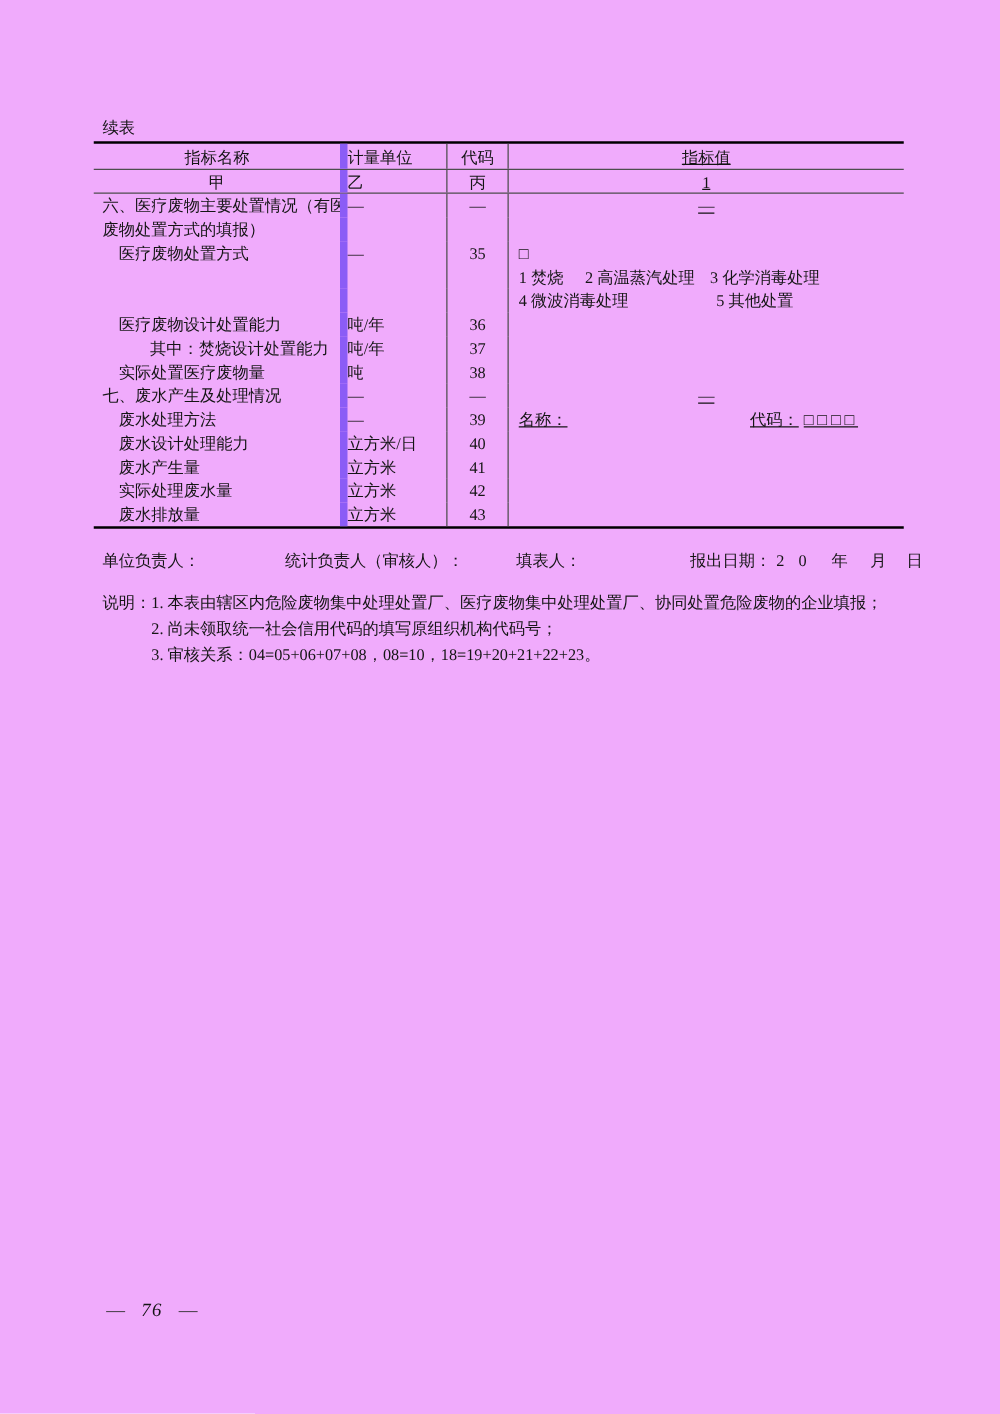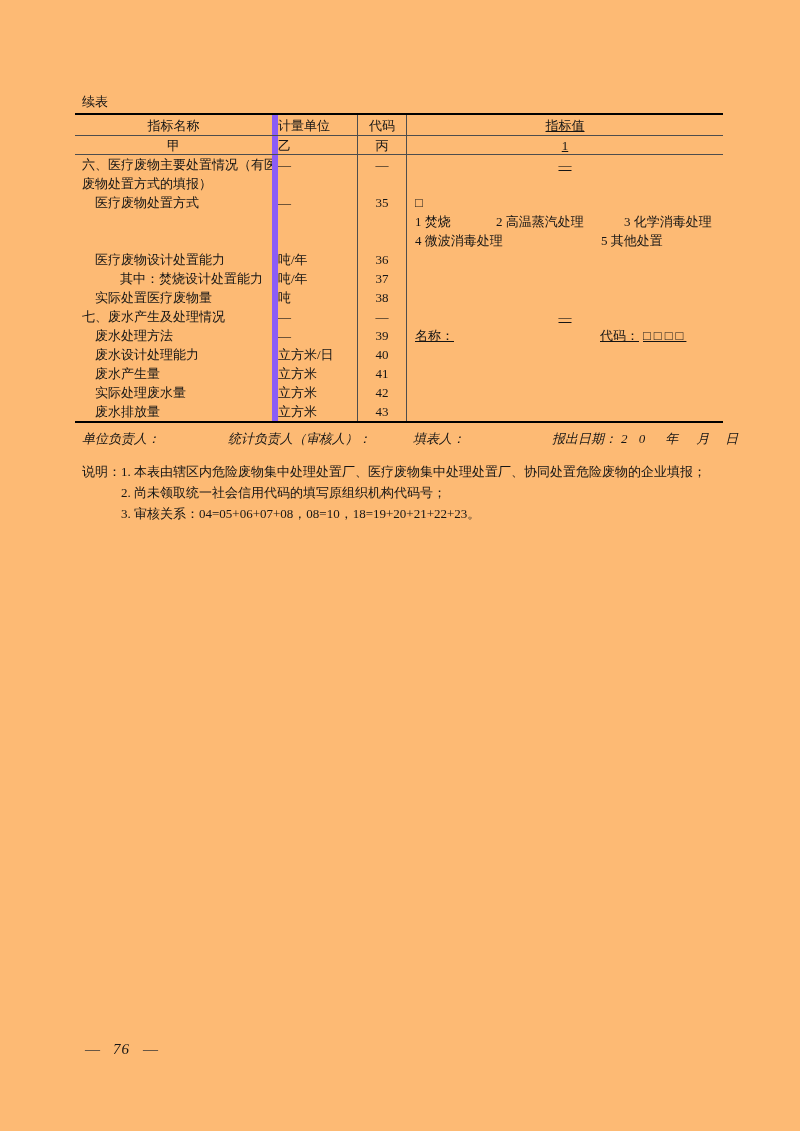--- a/index.html
+++ b/index.html
@@ -1,20 +1,20 @@
 <!DOCTYPE html>
 <html><head>
 <meta charset="utf-8">
 <style>
   * { margin:0; padding:0; box-sizing:border-box; }
   html,body { background:#ffffff; }
   .page {
     position:relative;
     width:800px; height:1131px;
-    background:#fdba74;
+    background:#f0abfc;
     font-family:"Liberation Serif","DejaVu Serif",serif;
     color:#151515;
     overflow:hidden;
   }
   .doc { position:absolute; left:75px; top:93px; width:648px; }
 
   .cont-label { font-size:13px; height:17px; line-height:17px; padding-left:7px; margin-bottom:3px; }
 
   .tbl { border-top:2px solid #000; border-bottom:2px solid #000; }
   .row { display:flex; }
@@ -30,30 +30,30 @@
   .shrow .c1 { text-align:center; }
   .brow  { height:19px; line-height:19px; font-size:13px; }
 
   .indent-0 { padding-left:7px; }
   .indent-1 { padding-left:20px; }
   .indent-2 { padding-left:45px; }
 
   .val-center { text-align:center;text-decoration:underline; }
   .val-left   { text-align:left; padding-left:8px; }
 
-  .opt-line { display:flex; padding-left:8px;gap:28px; }
+  .opt-line { display:flex; padding-left:8px; }
   .opt-w1 { width:53px;  flex:none; }
   .opt-w2 { width:100px; flex:none; }
   .opt-w4 { width:158px; flex:none; }
 
   .wm { display:flex; padding-left:8px;text-decoration:underline; }
   .wm-name { width:185px; flex:none; }
   .wm-boxes { letter-spacing:3px; margin-left:4px; }
 
-  .sig-row { position:relative; height:20px; margin-top:6px; font-size:13px; line-height:20px; white-space:nowrap;font-style:italic; }
+  .sig-row { position:relative; height:20px; margin-top:16px; font-size:13px; line-height:20px; white-space:nowrap; }
   .sig-unit   { position:absolute; left:7px; }
   .sig-stats  { position:absolute; left:153px; }
   .sig-filler { position:absolute; left:338px; }
   .sig-date   { position:absolute; left:477px; }
   .sig-date .digits { margin-left:4px; letter-spacing:4px; }
   .sig-date .y { margin-left:16px; }
   .sig-date .m { margin-left:18px; }
   .sig-date .d { margin-left:16px; }
 
   .notes { display:flex; margin-top:12px; padding-left:7px; font-size:13px; line-height:21px; }

